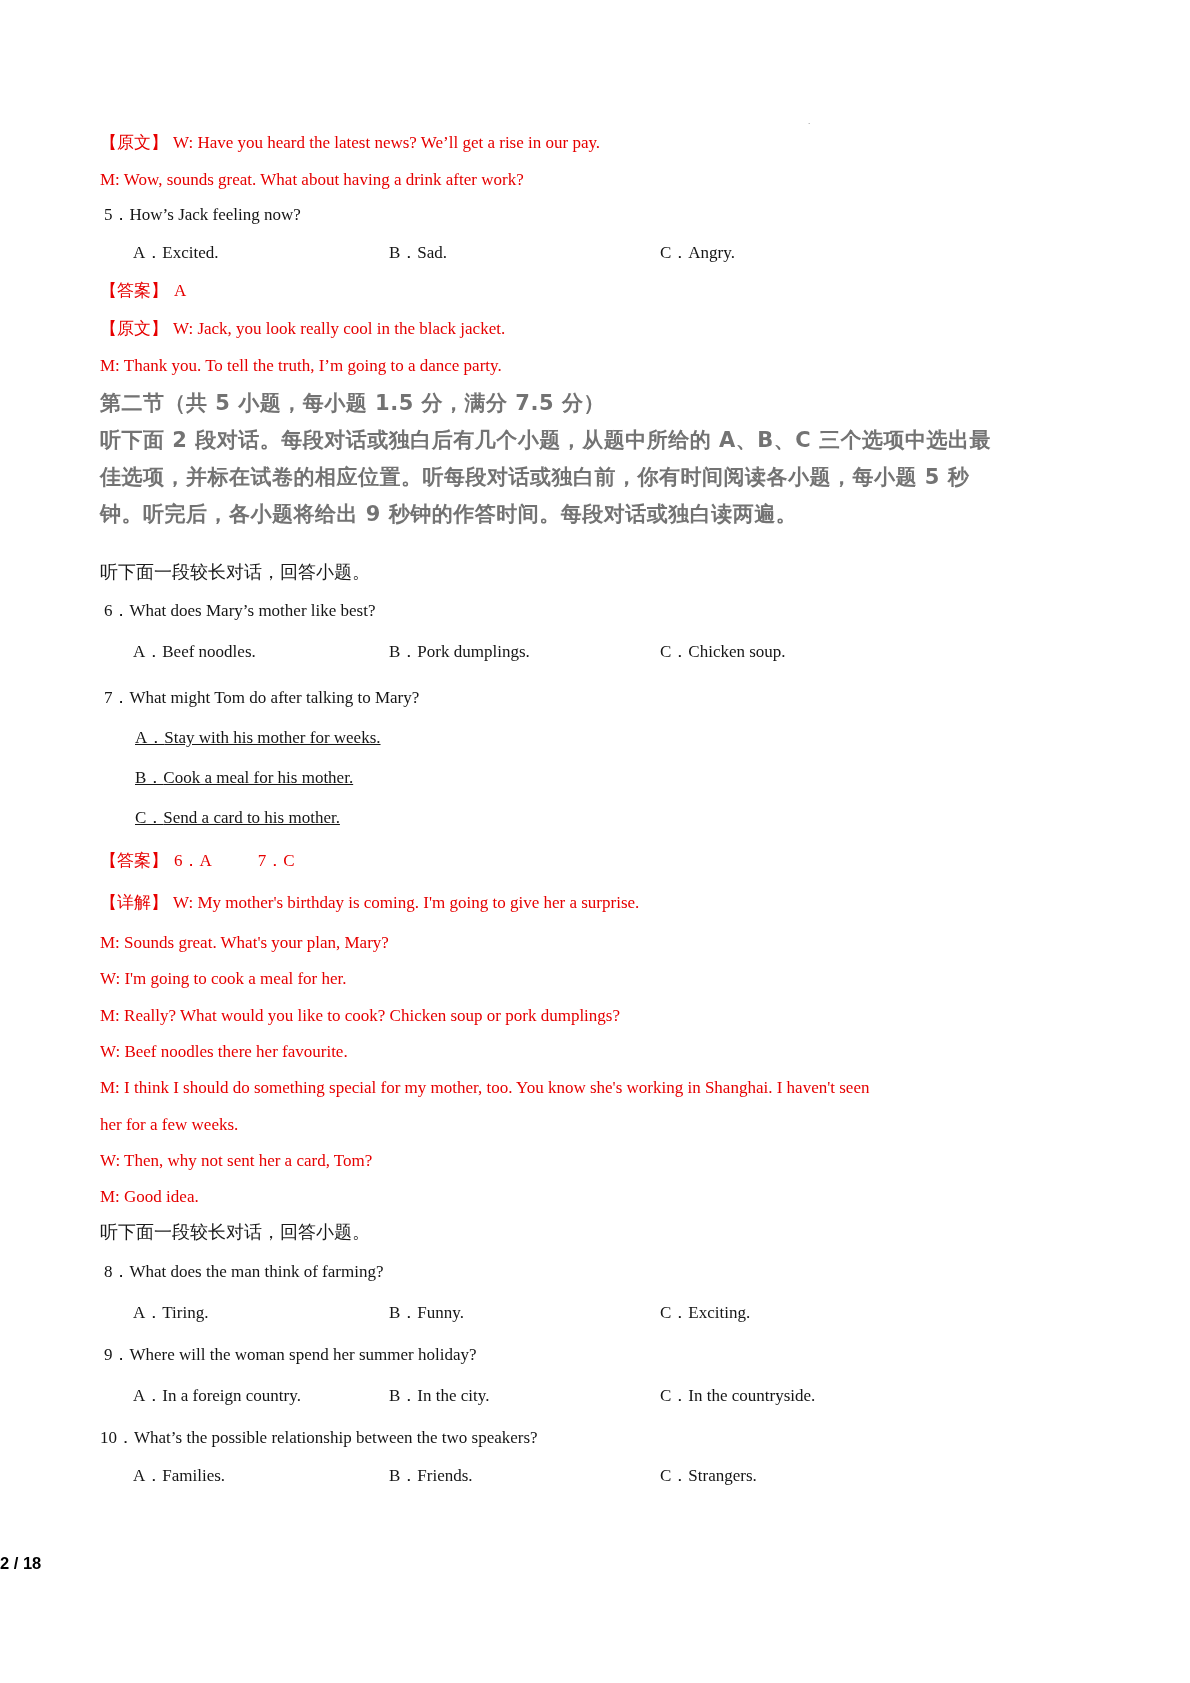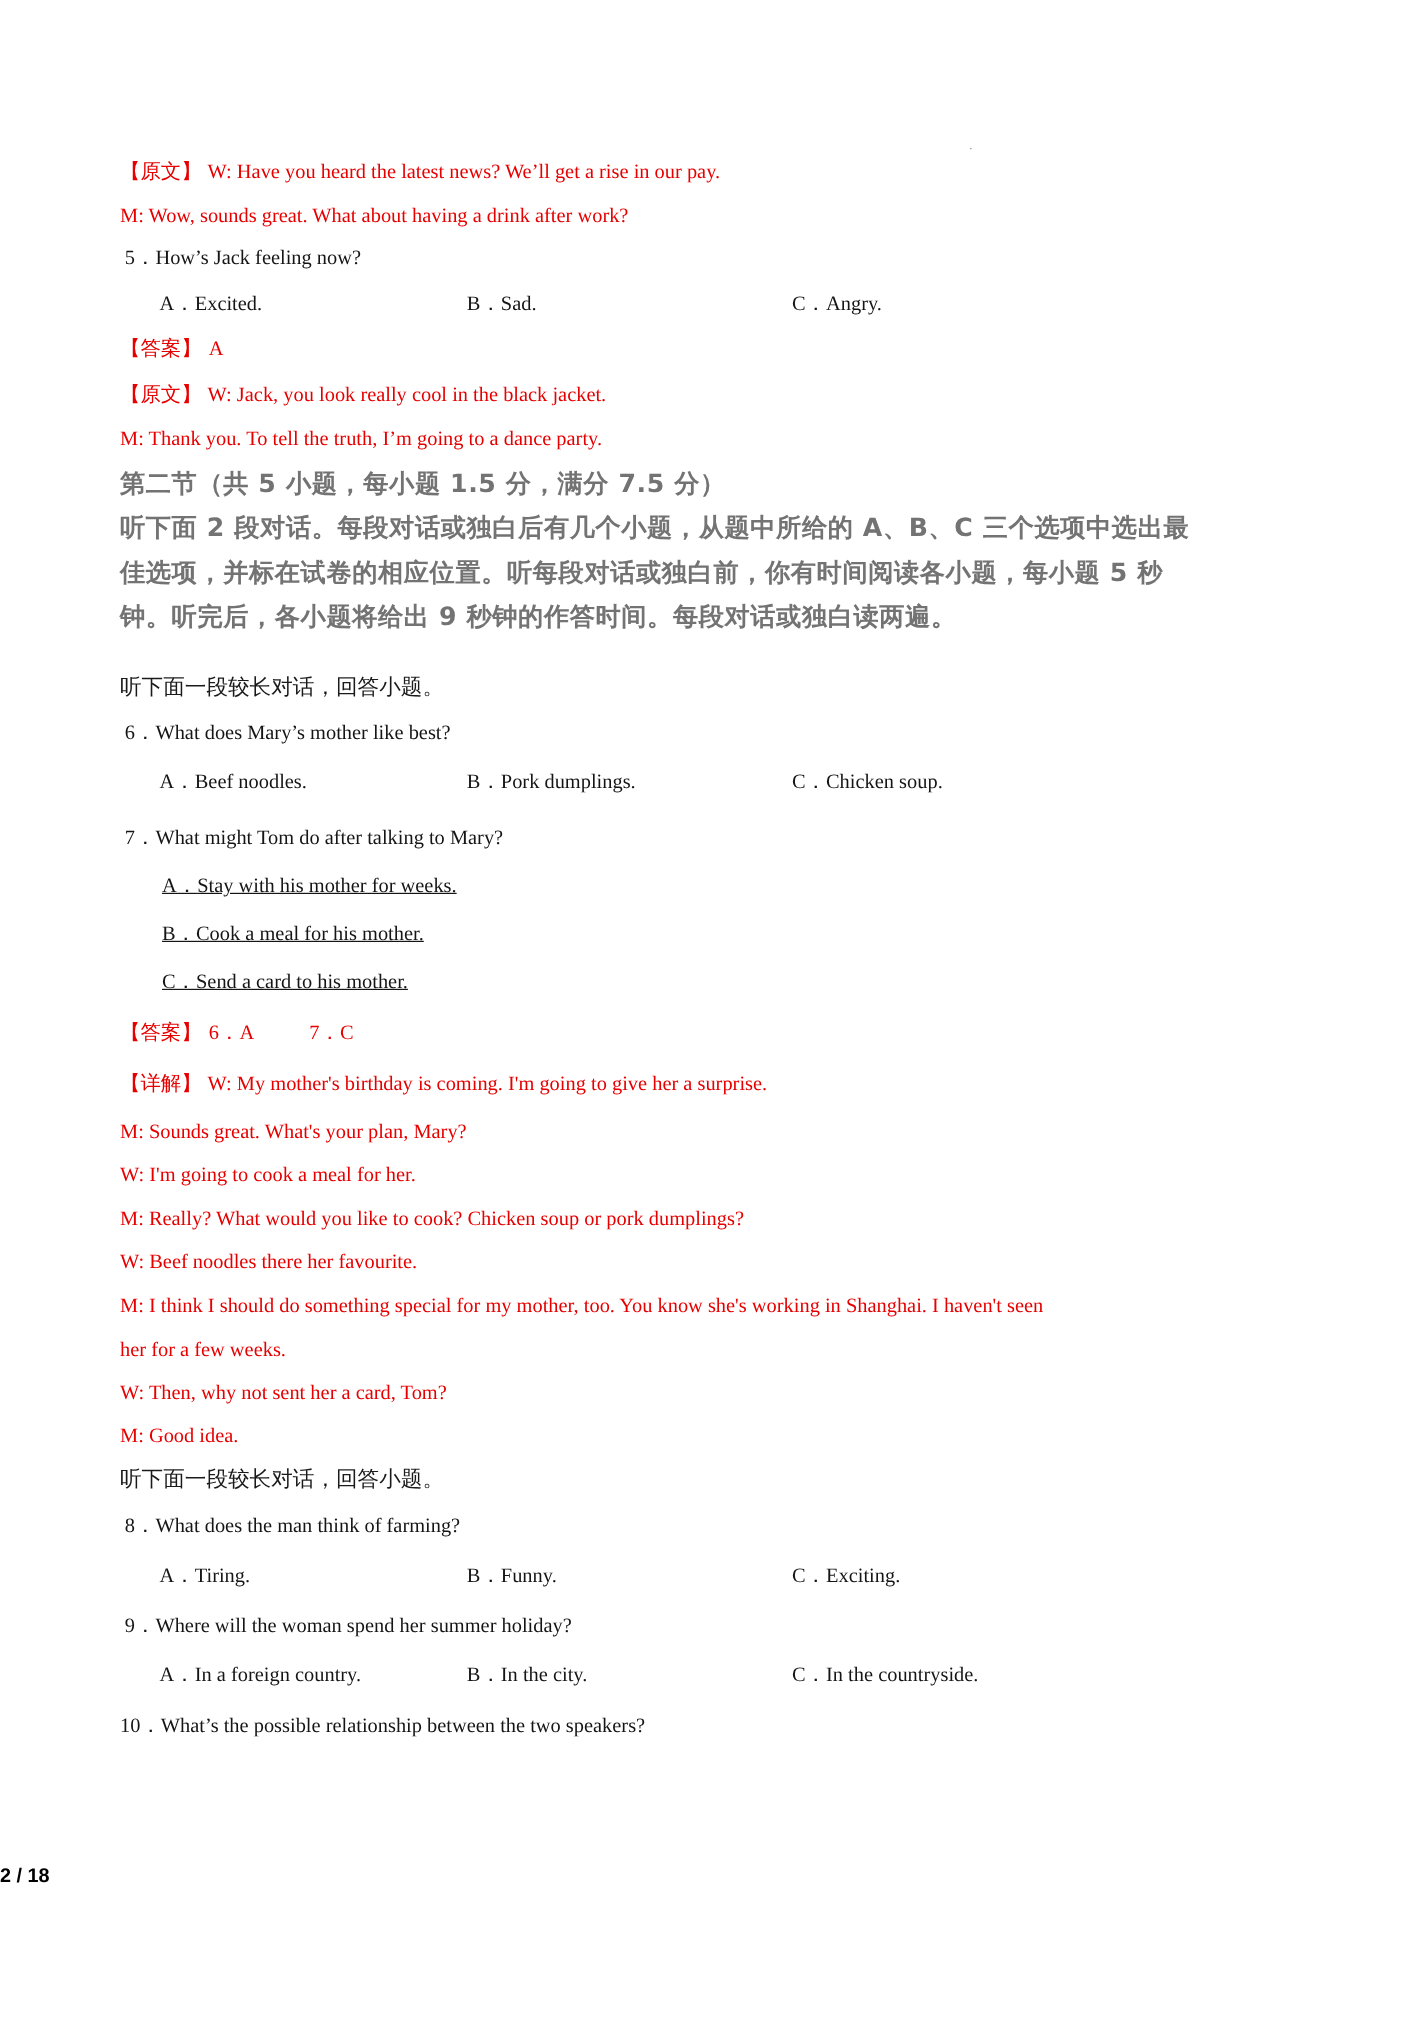--- a/index.html
+++ b/index.html
@@ -119,16 +119,21 @@
   </div>
 
   <div class="ln q" style="top:1345px"><span>9．</span><span>Where will the woman spend her summer holiday?</span></div>
   <div class="ln optrow" style="top:1386px">
     <span class="opt opt-a"><span>A．</span><span>In a foreign country.</span></span>
     <span class="opt opt-b"><span>B．</span><span>In the city.</span></span>
     <span class="opt opt-c"><span>C．</span><span>In the countryside.</span></span>
   </div>
 
   <div class="ln q10" style="top:1428px"><span>10．</span><span>What’s the possible relationship between the two speakers?</span></div>
+  <div class="ln optrow" style="top:1466px">
+    <span class="opt opt-a"><span>A．</span><span>Families.</span></span>
+    <span class="opt opt-b"><span>B．</span><span>Friends.</span></span>
+    <span class="opt opt-c"><span>C．</span><span>Strangers.</span></span>
+  </div>
 
   <div class="footer">2 / 18</div>
 
 </div>
 
 </body></html>

